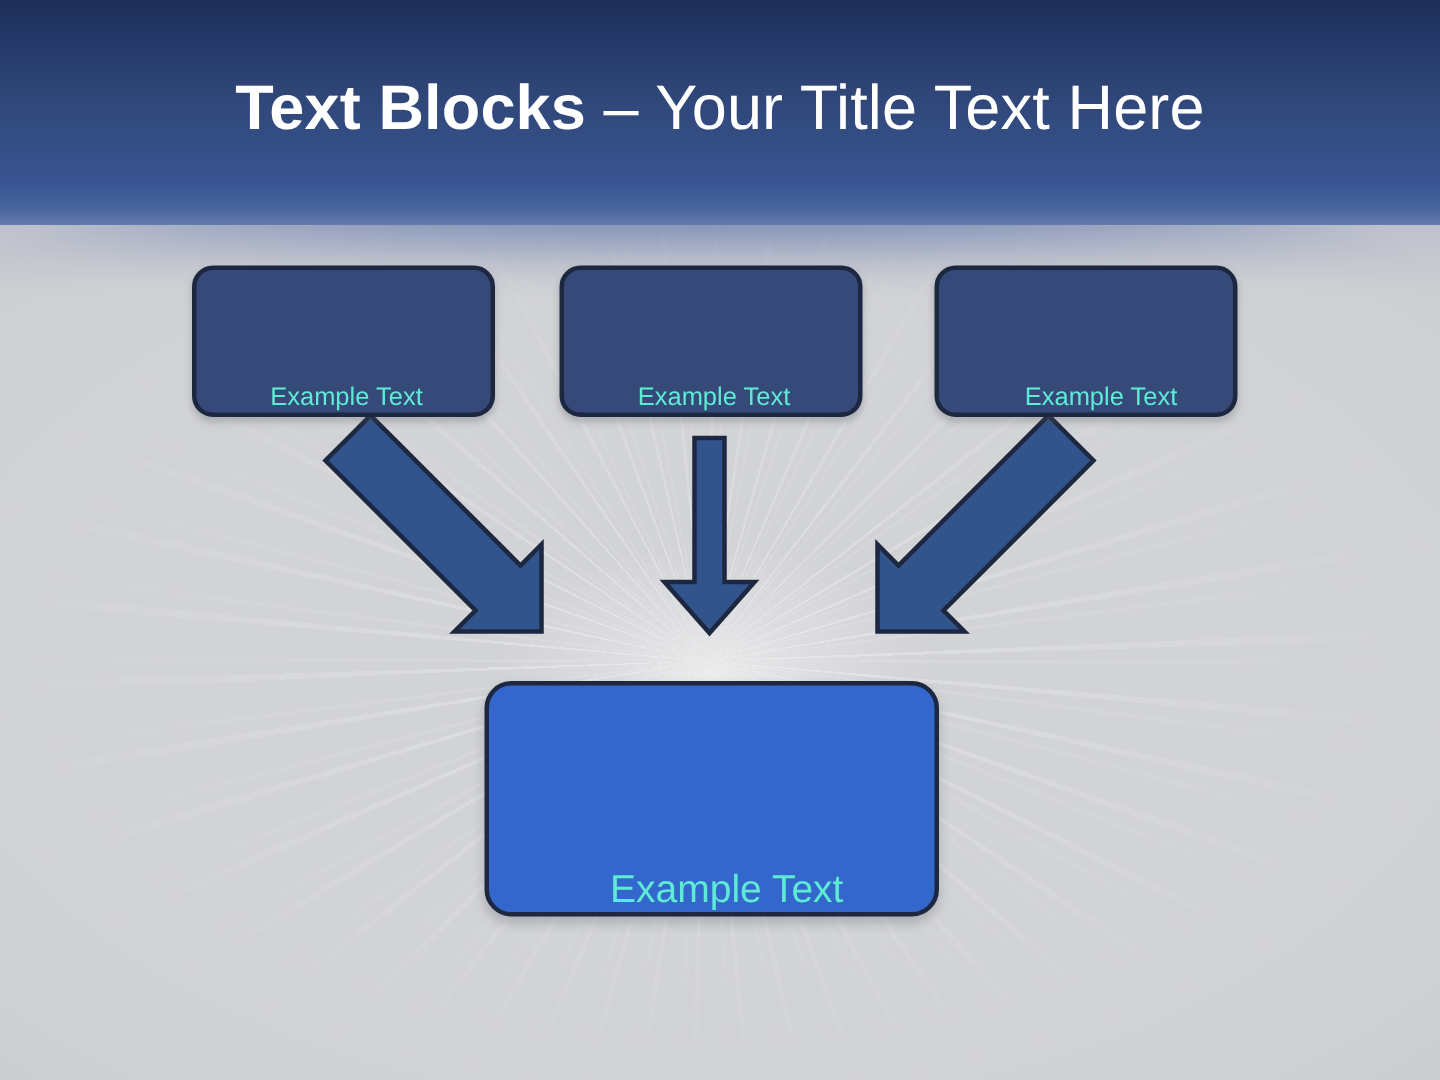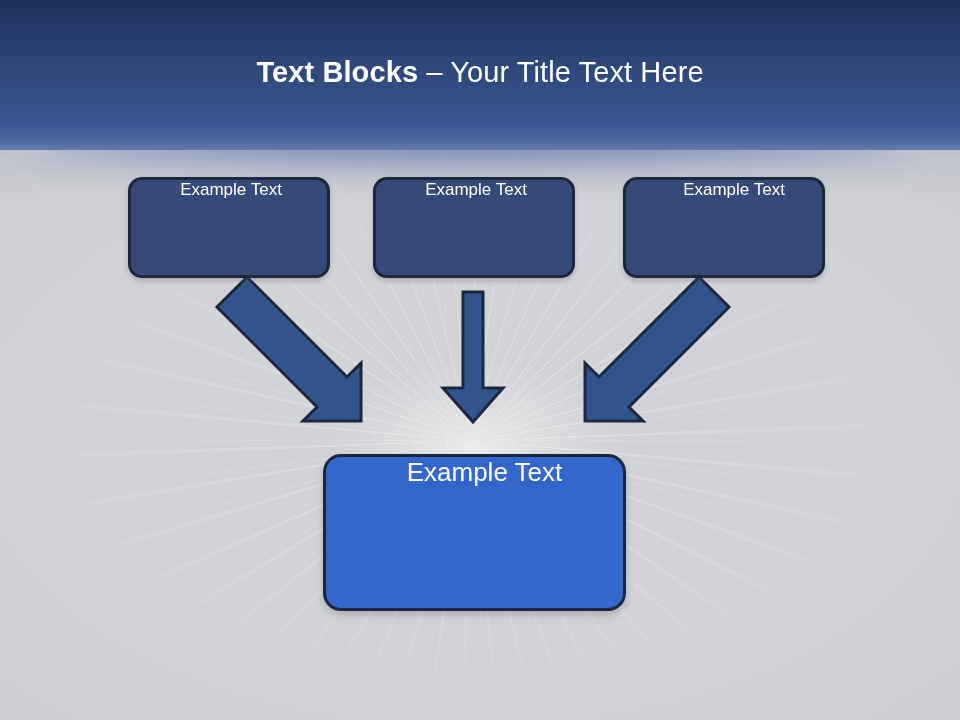--- a/index.html
+++ b/index.html
@@ -94,36 +94,36 @@
   }
 
   
   .title {
     position: absolute;
     left: 0;
     top: 52px;
     width: 960px;
     text-align: center;
     color: #ffffff;
-    font-size: 29px;
+    font-size: 42px;
     line-height: 40px;
     letter-spacing: 0.1px;
     white-space: nowrap;
   }
   .title .strong { font-weight: bold; }
   .title .light  { font-weight: normal; }
 
   
   .node {
     position: absolute;
     box-sizing: border-box;
     display: flex;
-    align-items: flex-start;
+    align-items: flex-end;
     border-radius: 14px;
-    color: #ffffff;
+    color: #5eead4;
     text-align: center;
     padding-left: 20px;
   }
 
   .node.top {
     width: 202px;
     height: 101px;
     top: 177px;
     background: #354a78;
     border: 3px solid #1d2840;

